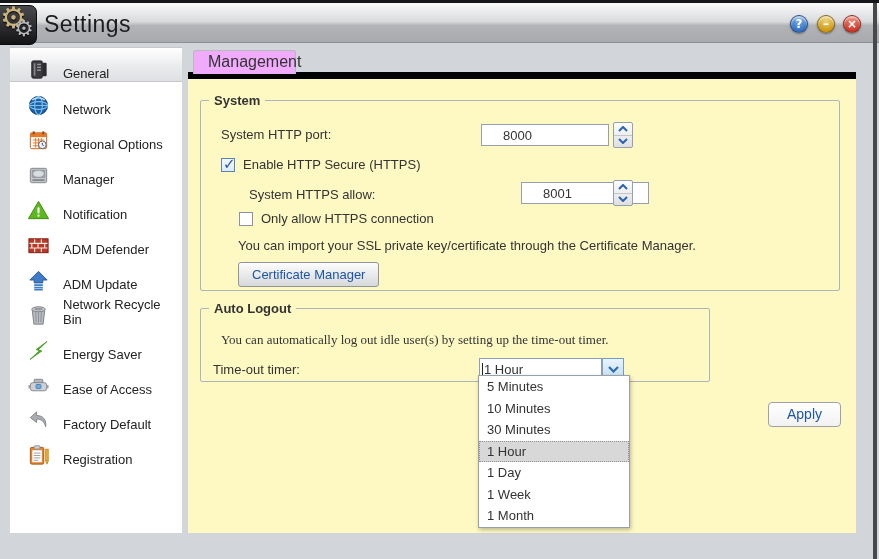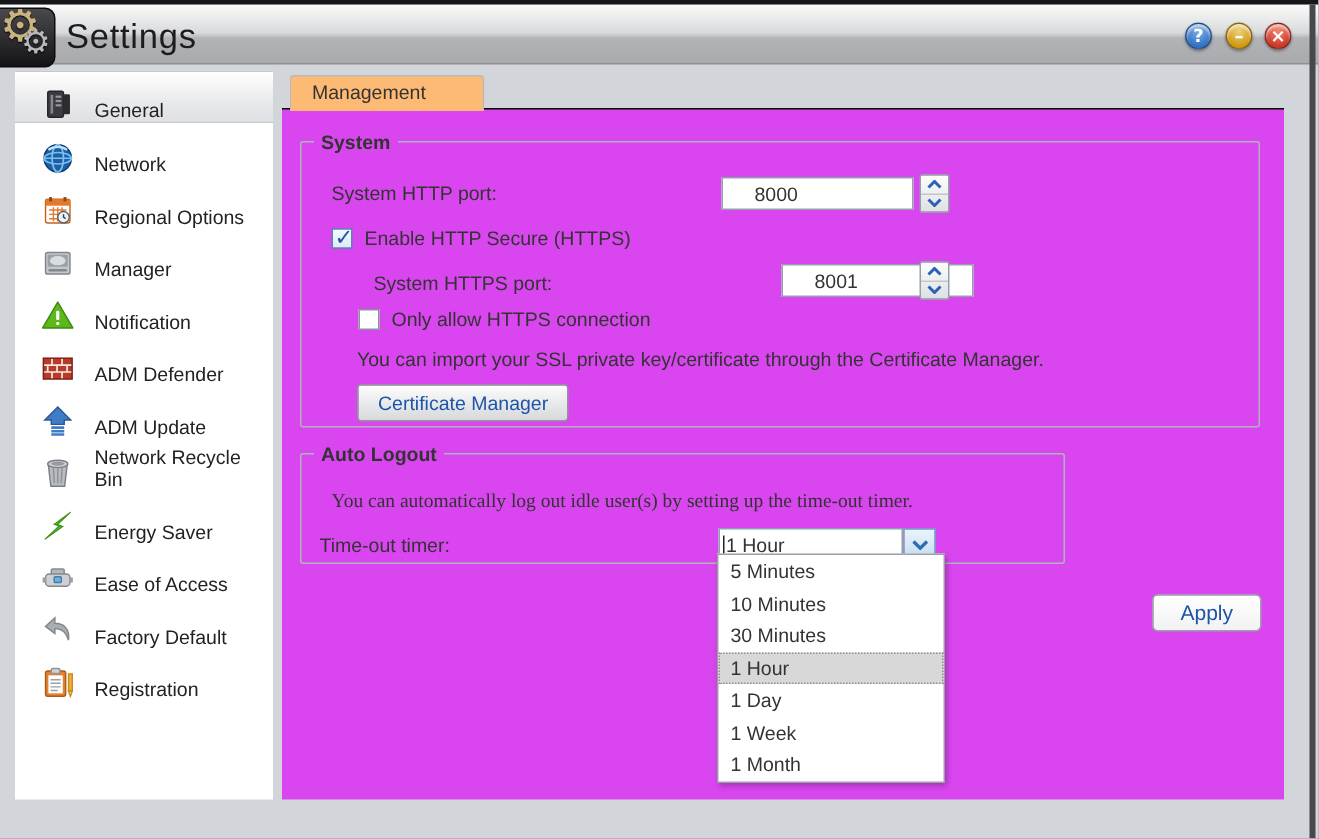--- a/index.html
+++ b/index.html
@@ -38,25 +38,25 @@
   .side-item { height:35px; display:flex; align-items:flex-end; padding-left:17px; gap:13px; font-size:13px; color:#222; cursor:pointer; }
   .side-item.selected {
     background:linear-gradient(#ffffff,#e9eaec 60%, #dfe0e3);
     border-top:1px solid #c6c8cc; border-bottom:1px solid #c6c8cc;
   }
   .side-icon { width:23px; height:23px; flex:0 0 23px; display:flex; align-items:center; justify-content:center; }
   .side-icon svg { width:23px; height:23px; }
 
   
   .tab {
-    position:absolute; left:193px; top:50px; width:130px; height:24px; z-index:3;
-    background:#fdba74; border:1px solid #b6b9bd; border-bottom:none; border-radius:3px 3px 0 0;
-    font-size:13px; color:#333; line-height:22px; padding-left:14px; cursor:pointer;
-  }
-  .panel { position:absolute; left:188px; top:72px; width:668px; height:461px; background:#d946ef; border-top:1px solid #000000; }
+    position:absolute; left:193px; top:50px; width:103px; height:24px; z-index:3;
+    background:#f0abfc; border:1px solid #b6b9bd; border-bottom:none; border-radius:3px 3px 0 0;
+    font-size:16px; color:#333; line-height:22px; padding-left:14px; cursor:pointer;
+  }
+  .panel { position:absolute; left:188px; top:72px; width:668px; height:461px; background:#fef9c3; border-top:7px solid #000000; }
 
   fieldset { position:absolute; border:1px solid #aeb4bb; border-radius:2px; }
   legend { font-size:13px; font-weight:bold; color:#333; padding:0 5px; margin-left:8px; }
   .fs-system { left:12px; top:14px; width:640px; height:198px; }
   .fs-auto   { left:12px; top:222px; width:510px; height:81px; }
   .abs { position:absolute; }
   .lbl { font-size:13px; color:#333; }
   .row { display:flex; align-items:center; gap:8px; }
 
   .num-input {
@@ -283,21 +283,21 @@
               <path d="M1 1 L5 5 L9 1" fill="none" stroke="#2b62b4" stroke-width="2"></path>
             </svg>
         </div>
       </div>
 
       <div class="abs row" style="left:20px; top:49px;">
         <span class="checkbox checked"></span>
         <span class="lbl">Enable HTTP Secure (HTTPS)</span>
       </div>
 
-      <div class="abs lbl" style="left:48px; top:79px;">System HTTPS port:</div>
+      <div class="abs lbl" style="left:48px; top:79px;">System HTTPS allow:</div>
       <input class="num-input" style="left: 280px; top: 74px; margin-left: 40px;" value="8001">
       <div class="spinner" style="left:412px; top:72px;">
         <div class="spin-half">
           <svg width="10" height="6" viewBox="0 0 10 6">
               <path d="M1 5 L5 1 L9 5" fill="none" stroke="#2b62b4" stroke-width="2"></path>
             </svg>
         </div>
         <div class="spin-half">
           <svg width="10" height="6" viewBox="0 0 10 6">
               <path d="M1 1 L5 5 L9 1" fill="none" stroke="#2b62b4" stroke-width="2"></path>

